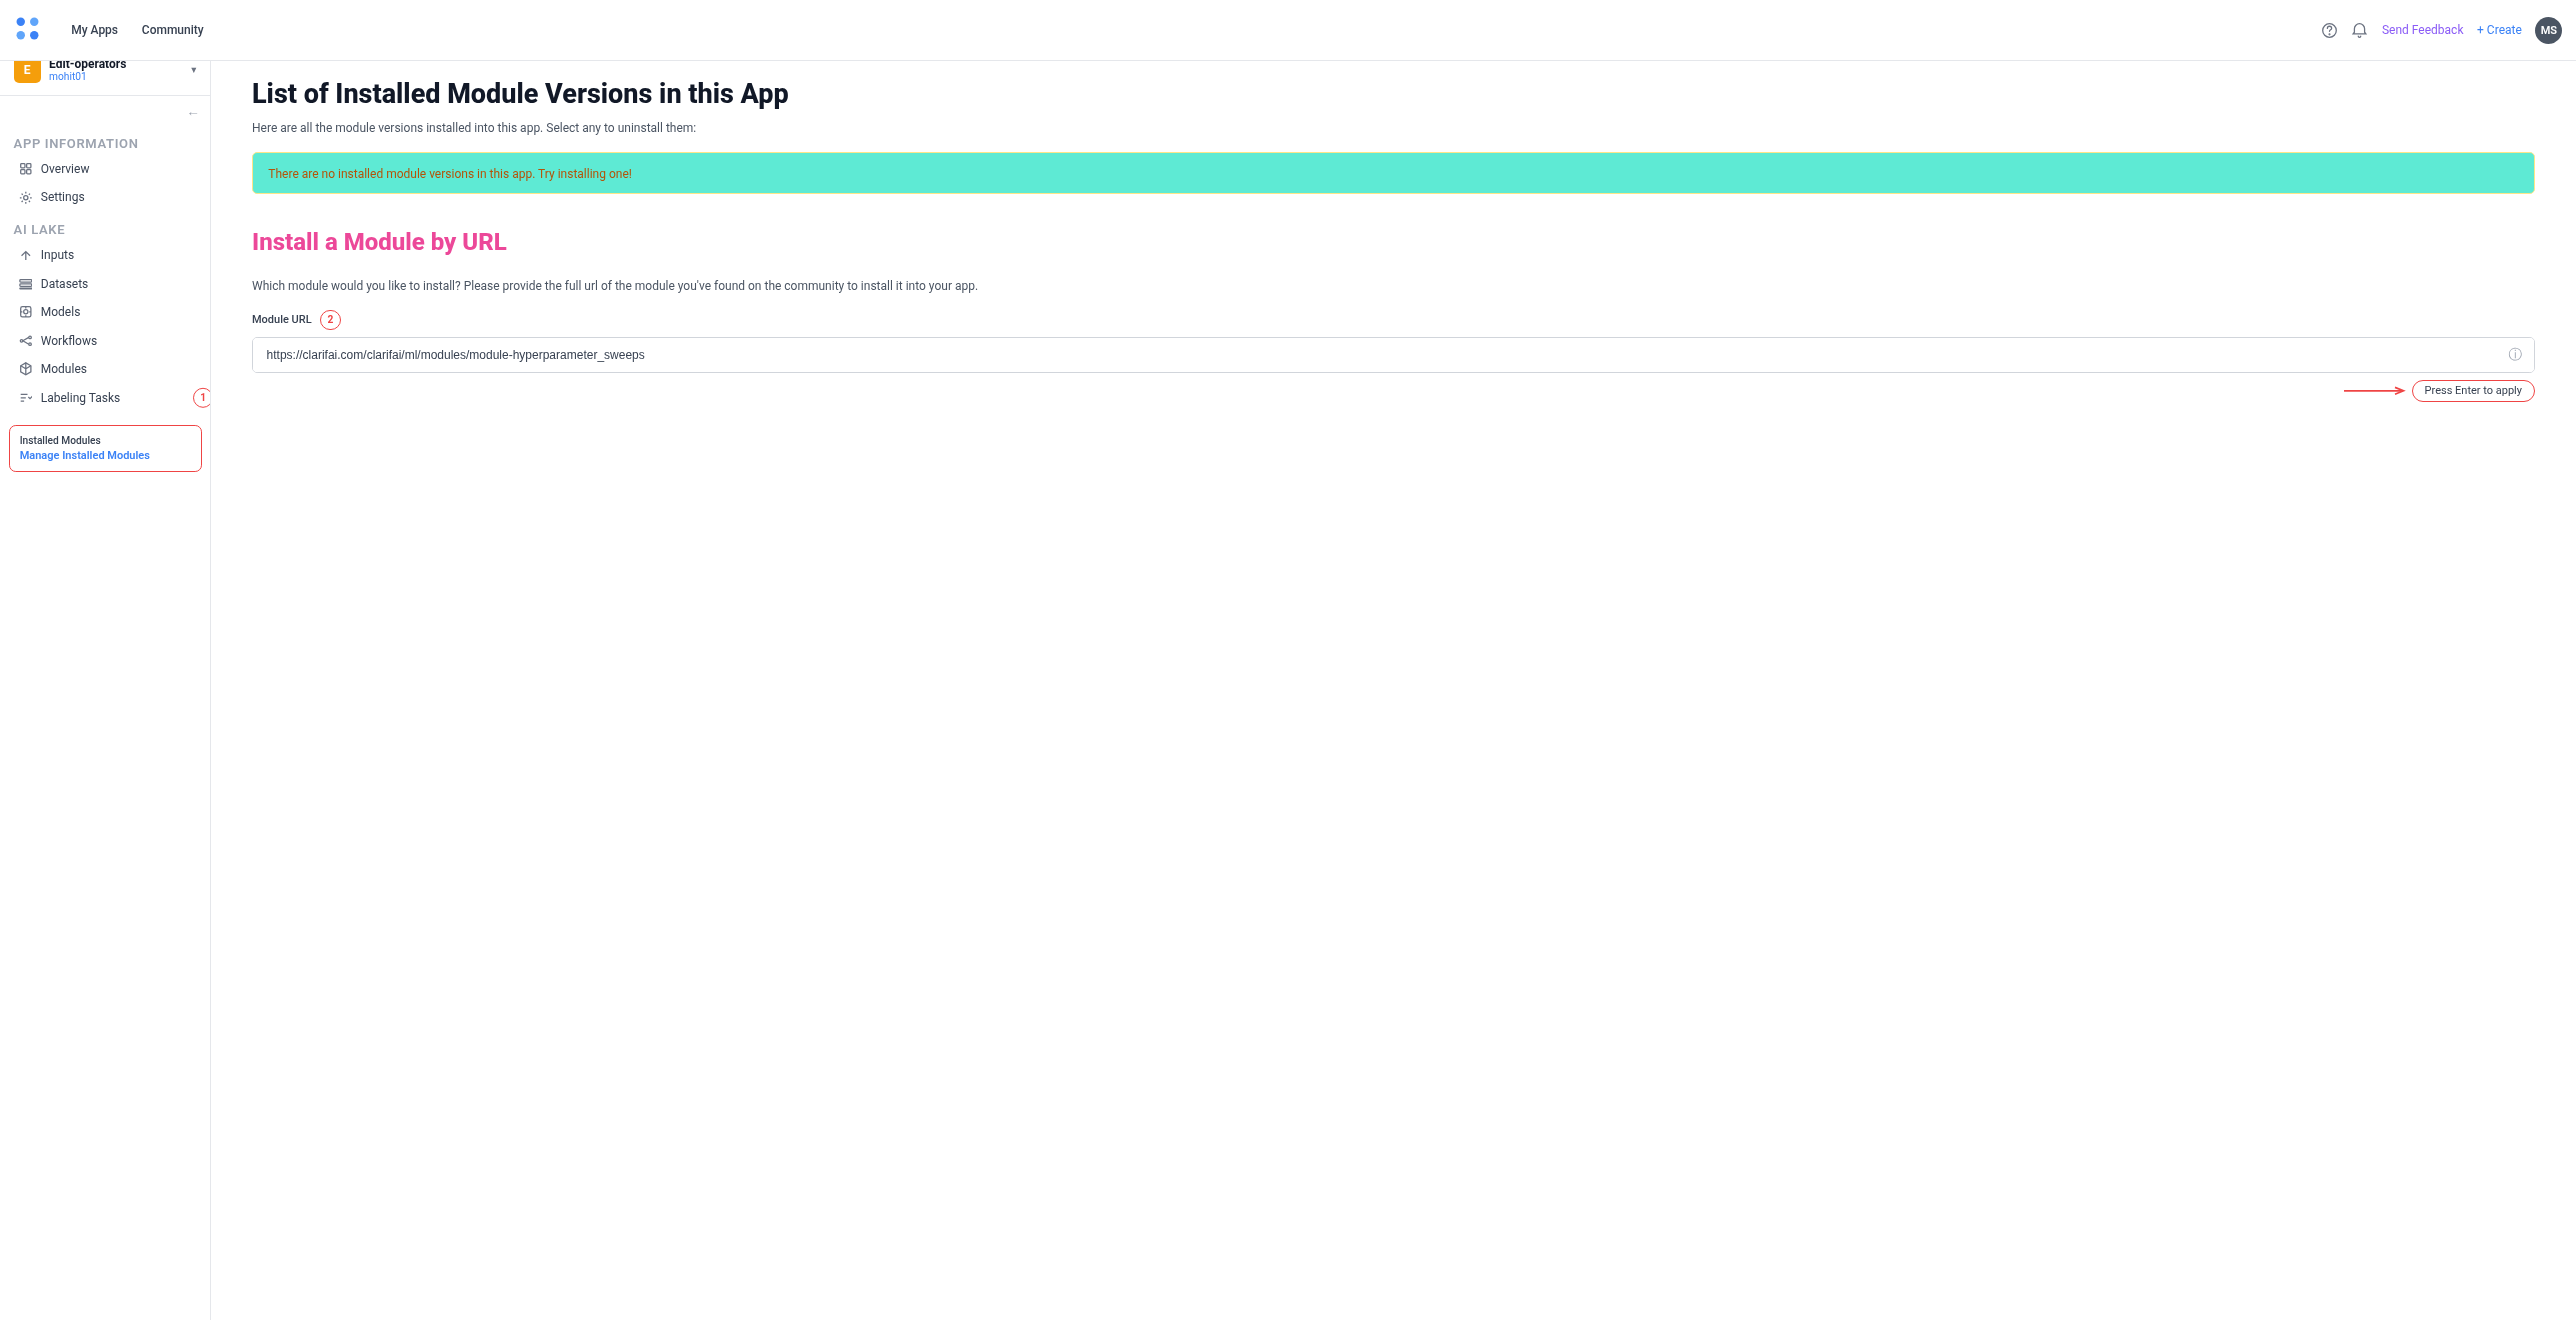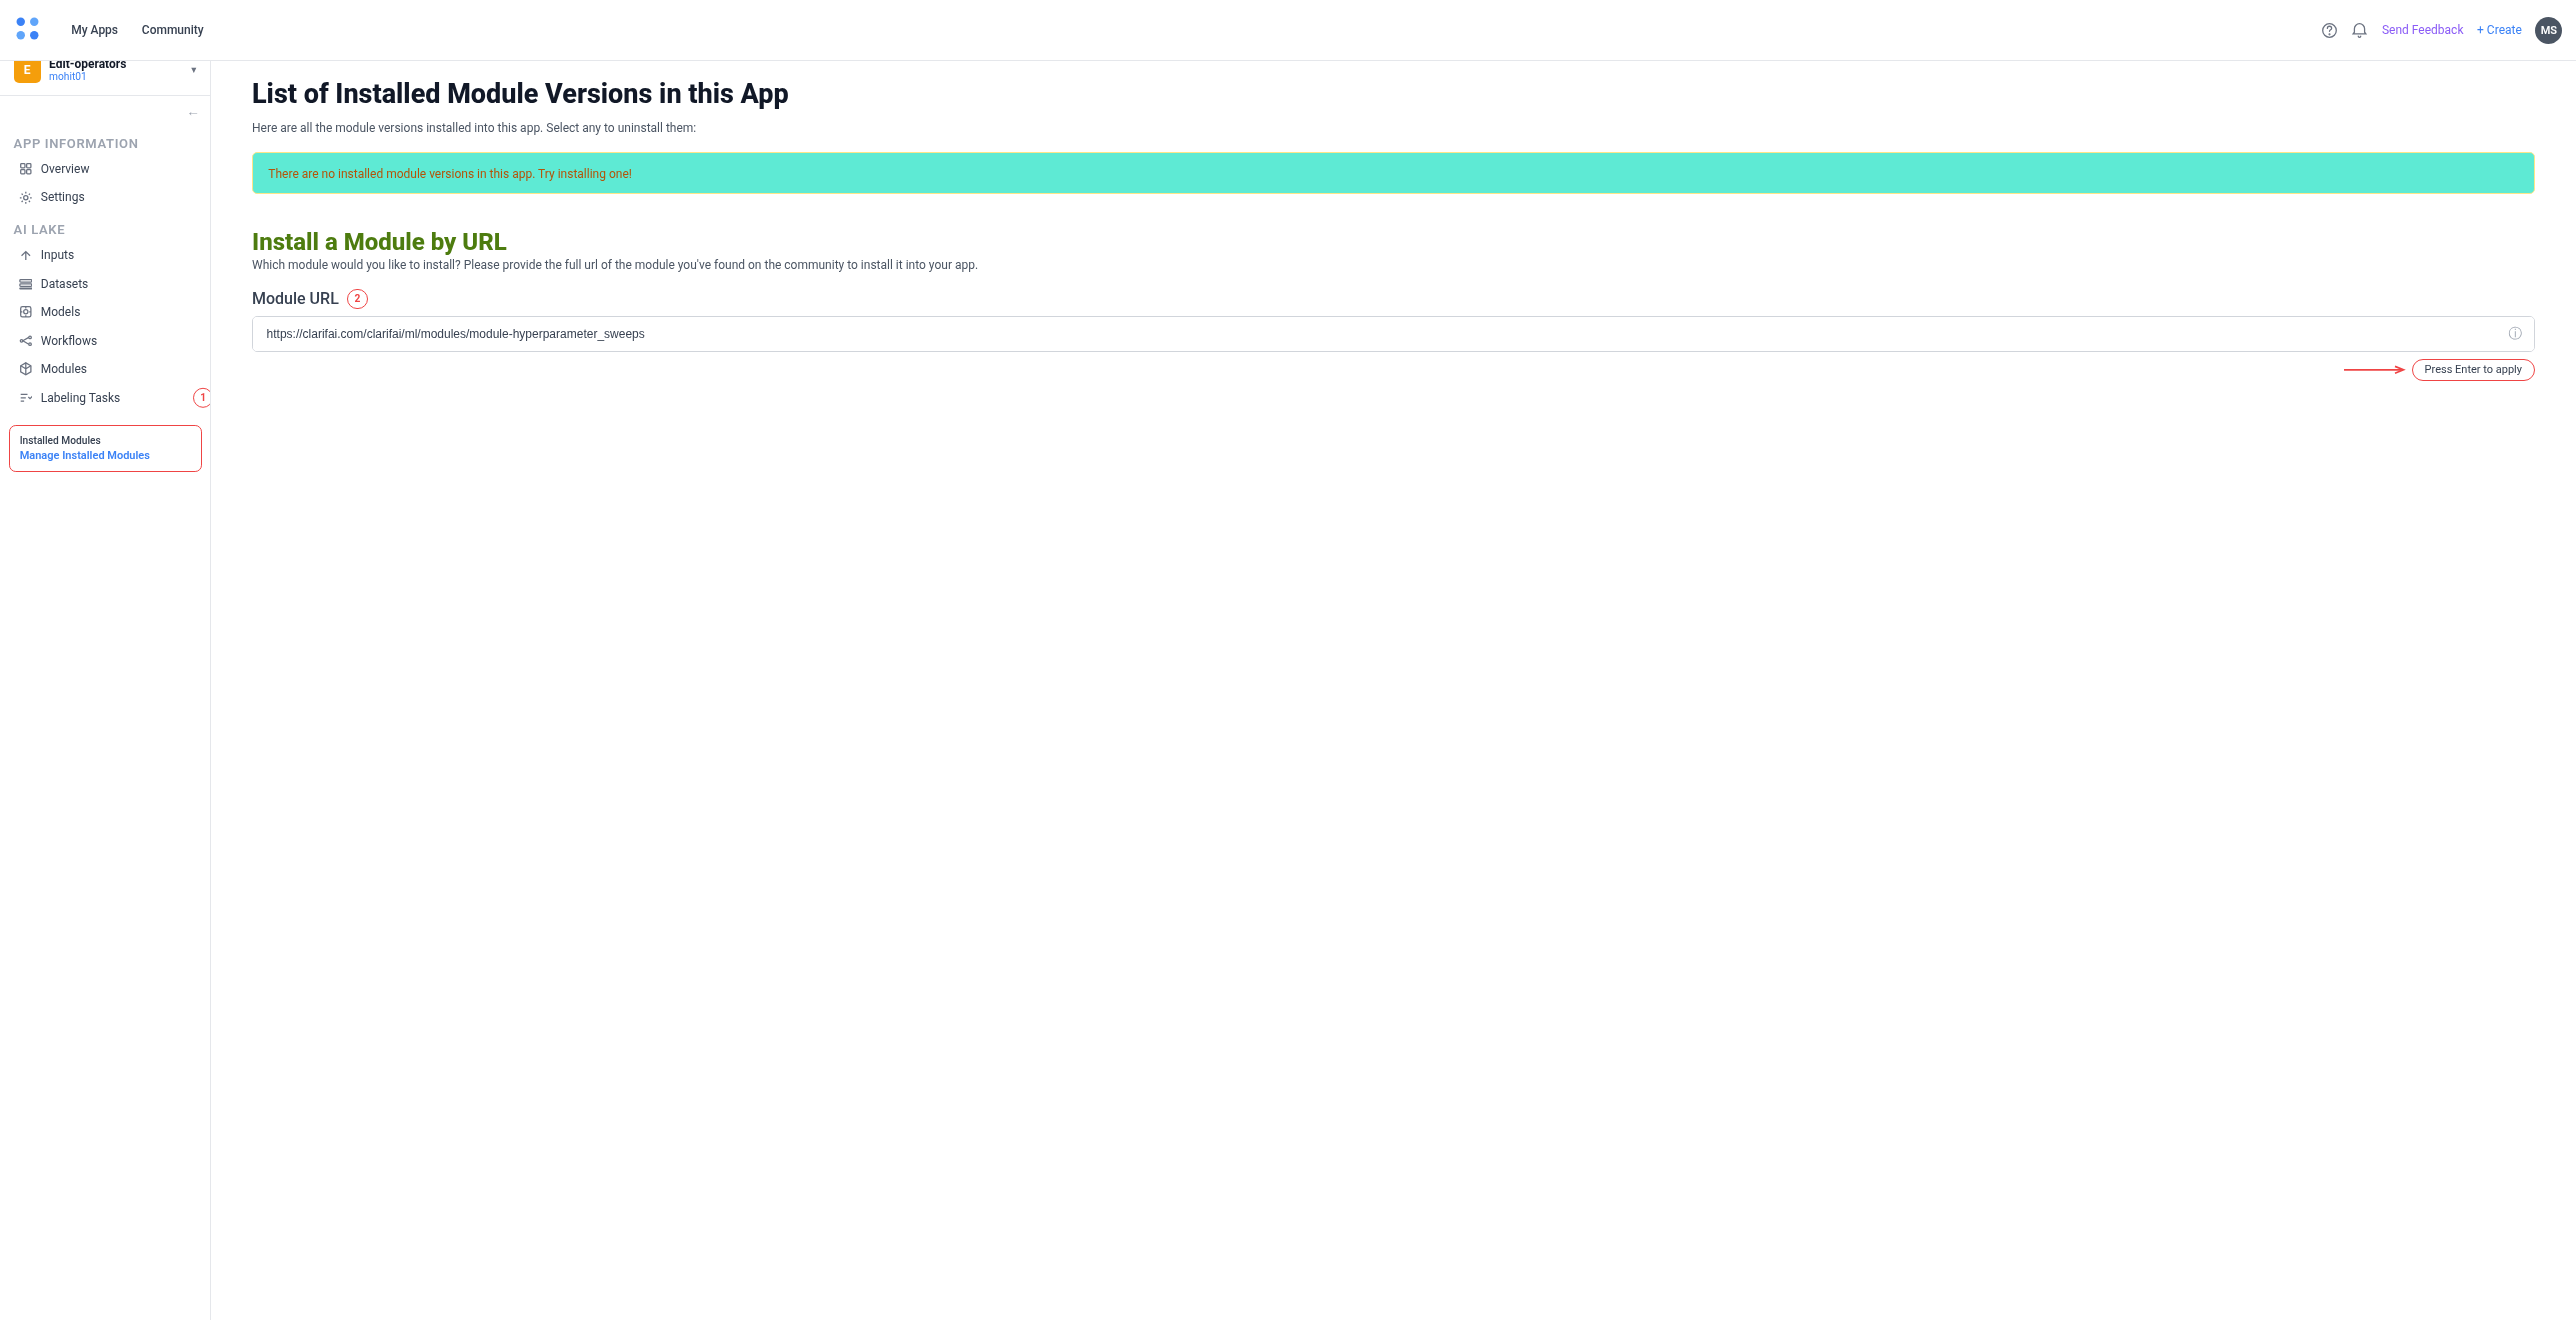--- a/index.html
+++ b/index.html
@@ -50,25 +50,25 @@
 
     
     .main { flex: 1; overflow-y: auto; padding: 34px 41px; background: #fff; }
 
     .page-title { font-size: 27px; font-weight: 800; color: #111827; margin-bottom: 10.2px; line-height: 1.2; }
     .page-subtitle { font-size: 12px; color: #4b5563; margin-bottom: 17px; }
 
     .no-modules-banner { background: #5eead4; border: 0.9px solid #fde68a; border-radius: 5.1px; padding: 12px 15.3px; margin-bottom: 34px; }
     .no-modules-text { font-size: 12px; color: #b45309; }
 
-    .section-title { font-size: 24px; font-weight: 800; color: #4d7c0f; margin-bottom: 2px; }
+    .section-title { font-size: 24px; font-weight: 800; color: #ec4899; margin-bottom: 23px; }
     .section-desc { font-size: 12px; color: #4b5563; margin-bottom: 17px; }
 
     .module-url-label-row { display: flex; align-items: center; gap: 8.5px; margin-bottom: 6.8px; }
-    .module-url-label { font-size: 16px; font-weight: 500; color: #374151; }
+    .module-url-label { font-size: 11px; font-weight: 500; color: #374151; }
 
     .module-url-input-wrap { position: relative; display: flex; align-items: center; border: 0.9px solid #d1d5db; border-radius: 5.1px; overflow: hidden; }
     .module-url-input { width: 100%; padding: 10.2px 43px 10.2px 13.6px; font-size: 12px; color: #374151; border: none; outline: none; background: #fff; }
     .module-url-input-icon { position: absolute; right: 12px; color: #9ca3af; font-size: 13.6px; cursor: pointer; }
 
     
     .press-enter-area { display: flex; align-items: center; justify-content: flex-end; margin-top: 6.8px; gap: 10.2px; }
     .press-enter-badge { border: 1.7px solid #ef4444; border-radius: 17px; padding: 3.4px 12px; font-size: 11px; color: #374151; white-space: nowrap; }
   </style>
 </head>

